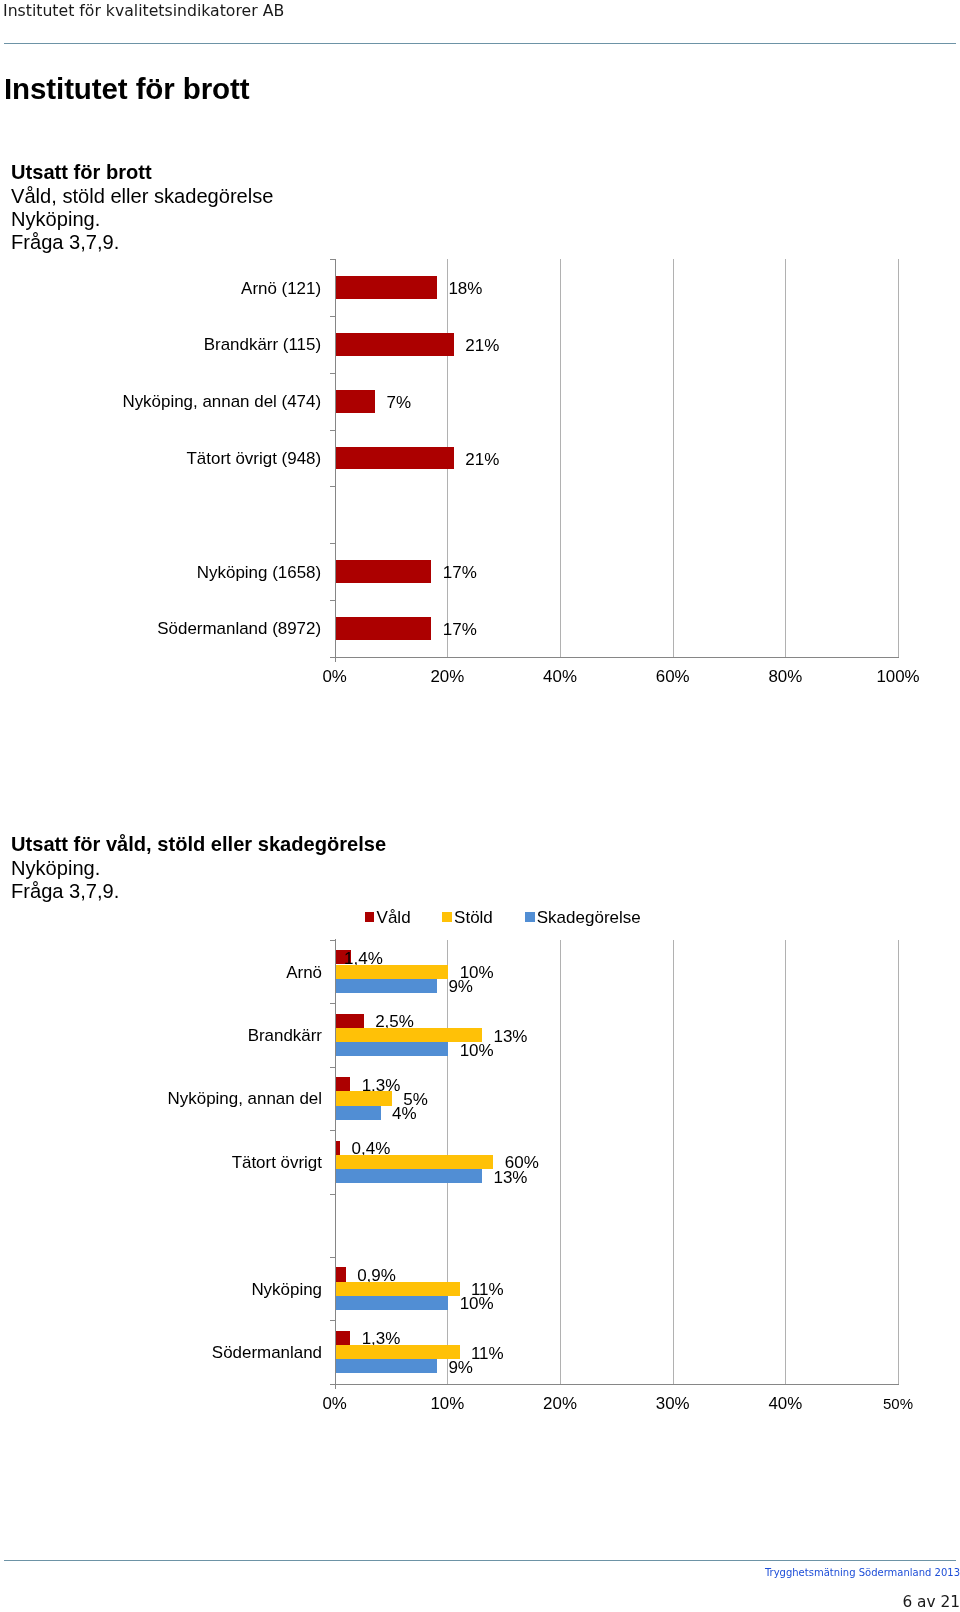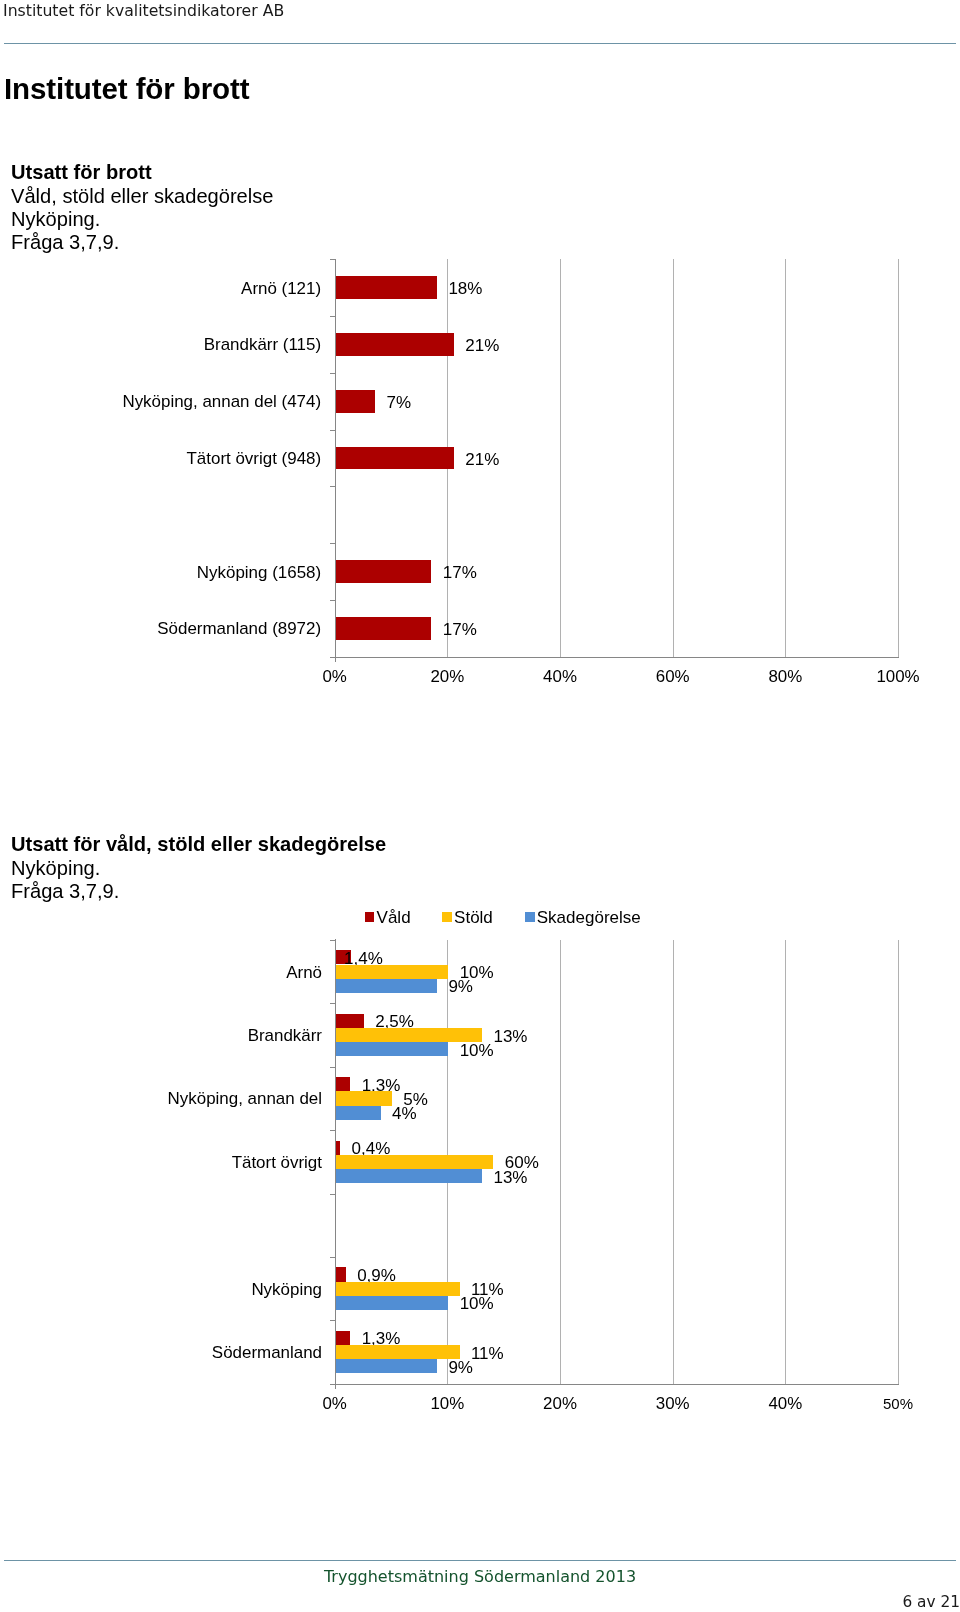--- a/index.html
+++ b/index.html
@@ -36,22 +36,22 @@
   .x-label{position:absolute;font-size:16.5px;text-align:center;white-space:nowrap;}
 
   
   .legend{position:absolute;font-size:17px;line-height:19px;}
   .legend-item{position:absolute;white-space:nowrap;}
   .legend-swatch{position:absolute;width:9.5px;height:9.5px;top:7.2px;left:0;}
   .legend-text{position:absolute;left:11.7px;top:3px;line-height:19px;}
 
   
   #footer-rule{position:absolute;left:4px;top:1560px;width:952px;height:1px;background:#6D93A6;}
-  #footer-line1{position:absolute;left:0;top:1567.2px;width:960px;text-align:center;
-     font-family:"DejaVu Sans",sans-serif;font-size:16px;color:#14532d;}
+  #footer-line1{position:absolute;left:0;top:1567.2px;width:960px;text-align:right;
+     font-family:"DejaVu Sans",sans-serif;font-size:10px;color:#1d4ed8;}
   #footer-line2{position:absolute;left:0;top:1593px;width:960px;text-align:right;
      font-family:"DejaVu Sans",sans-serif;font-size:15.35px;color:#1a1a1a;}
 </style>
 </head>
 <body>
 
 <div class="page">
 
   <div id="header-text">Institutet för kvalitetsindikatorer AB</div>
   <div id="header-rule"></div>

